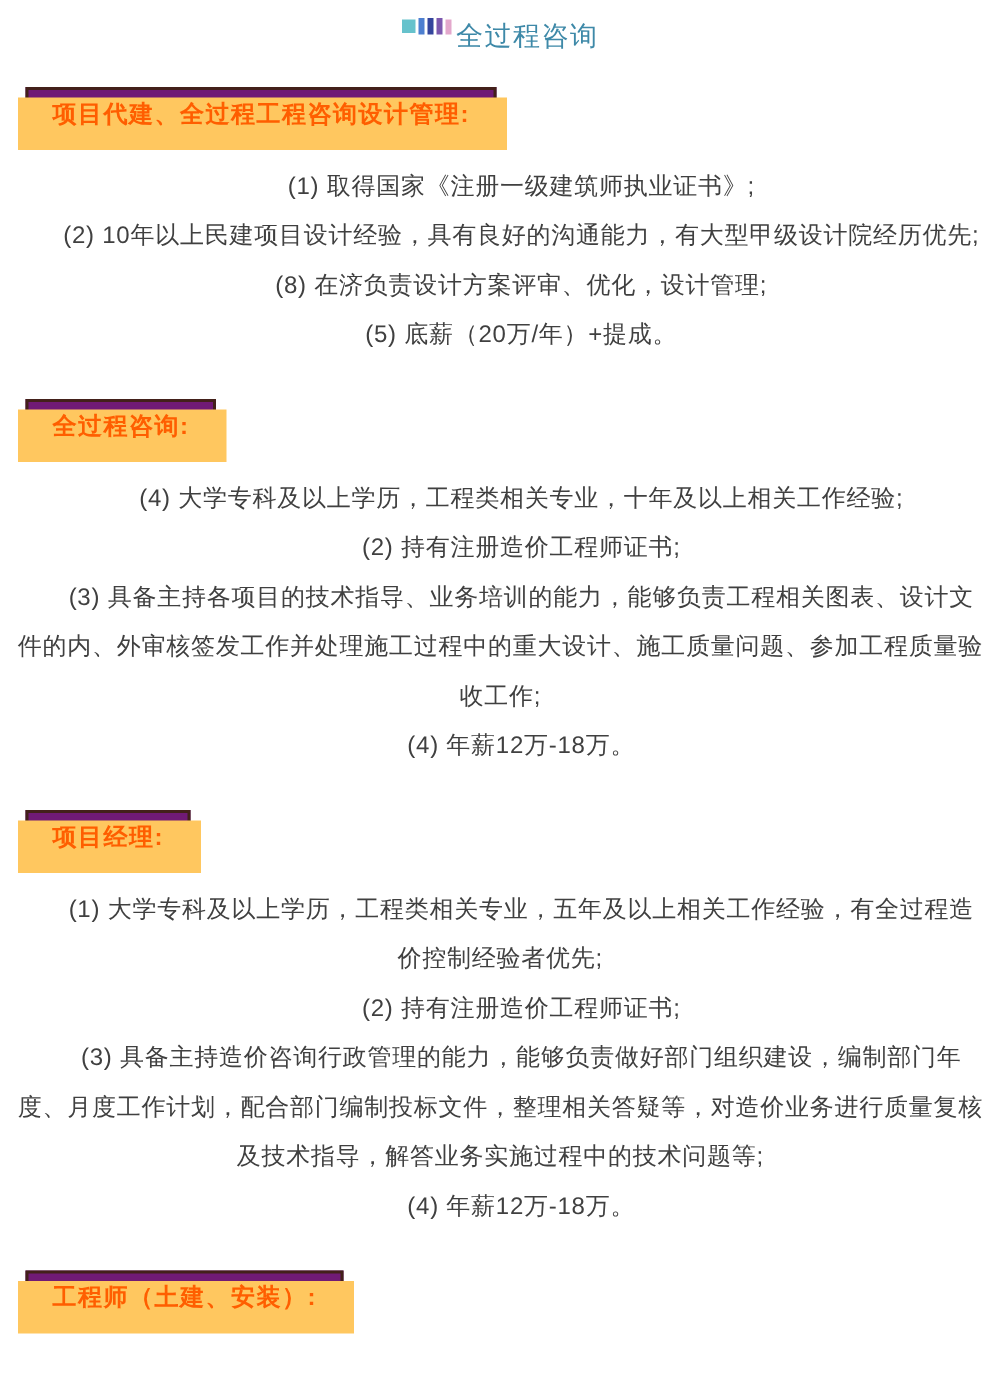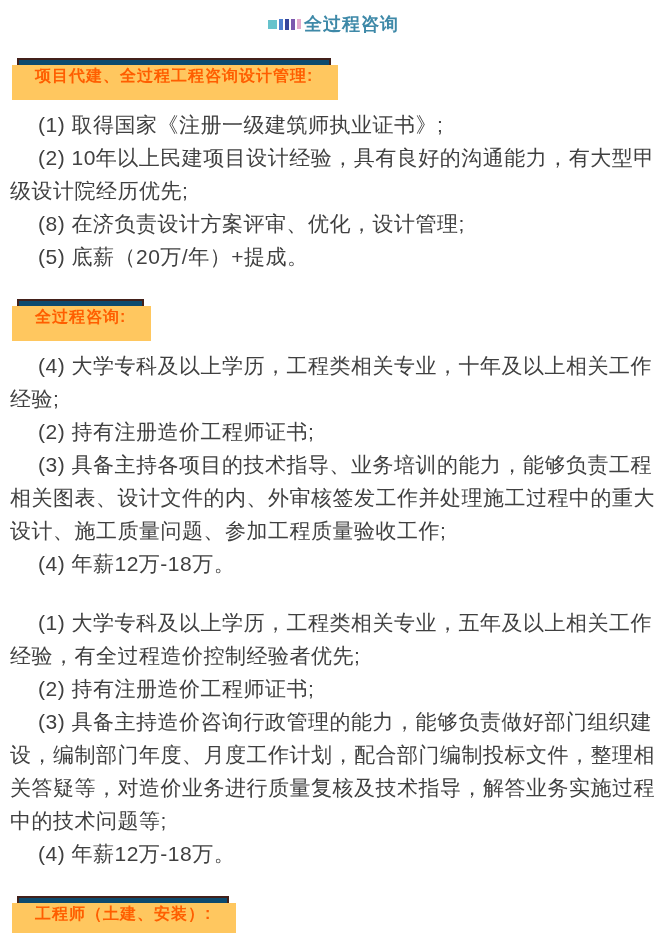--- a/index.html
+++ b/index.html
@@ -18,25 +18,25 @@
   }
   .page{
     width:667px;
     min-height:933px;
     margin:0 auto;
     padding:12px 10px 10px 10px;
     background:var(--page-bg);
   }
   .section-heading{
     display:flex;
-    align-items:center;
+    align-items:flex-start;
     justify-content:center;
     margin:0 0 22px 0;
     font-size:18px;
-    font-weight:bold;
+    font-weight:normal;
     color:var(--header-text);
     letter-spacing:1px;
   }
   .section-heading.second{
     margin-top:42px;
   }
   .blocks-icon{
     display:inline-flex;
     align-items:center;
     margin-right:3px;
@@ -52,46 +52,47 @@
   .blk.b4{width:4px;height:10px;margin-right:0;}
   .job{
     margin-top:26px;
   }
   .job:first-of-type{margin-top:0;}
   .job-title{
     position:relative;
     display:inline-block;
     margin:0 0 12px 7px;
     padding:6px 16px 7px 16px;
-    background:#0c4a6e;
+    background:#701a75;
     border:2px solid var(--box-border);
     color:var(--box-text);
     font-size:16px;
     font-weight:bold;
     letter-spacing:1px;
     z-index:0;
   }
   .job-title::after{
     content:"";
     position:absolute;
     left:-7px;
     right:-9px;
     top:5px;
     bottom:-6px;
     background:var(--box-shadow);
     z-index:-1;
   }
   .job-items{margin:0;padding:0;}
   .job-items p{
     margin:0;
-    font-size:21px;
+    font-size:16px;
     line-height:33px;
     text-indent:28px;
     letter-spacing:0.5px;
     color:var(--body-text);
+    text-align:center;
   }
 </style>
 </head>
 <body>
 
 <div class="page">
 
   <h2 class="section-heading">
     <span class="blocks-icon">
       <span class="blk b0" style="background-color: rgb(102, 194, 204);"></span>
@@ -118,20 +119,21 @@
     <div class="job-title">全过程咨询:</div>
     <div class="job-items">
       <p>(4) 大学专科及以上学历，工程类相关专业，十年及以上相关工作经验;</p>
       <p>(2) 持有注册造价工程师证书;</p>
       <p>(3) 具备主持各项目的技术指导、业务培训的能力，能够负责工程相关图表、设计文件的内、外审核签发工作并处理施工过程中的重大设计、施工质量问题、参加工程质量验收工作;</p>
       <p>(4) 年薪12万-18万。</p>
     </div>
   </div>
 
   <div class="job">
+    <div class="job-title">项目经理:</div>
     <div class="job-items">
       <p>(1) 大学专科及以上学历，工程类相关专业，五年及以上相关工作经验，有全过程造价控制经验者优先;</p>
       <p>(2) 持有注册造价工程师证书;</p>
       <p>(3) 具备主持造价咨询行政管理的能力，能够负责做好部门组织建设，编制部门年度、月度工作计划，配合部门编制投标文件，整理相关答疑等，对造价业务进行质量复核及技术指导，解答业务实施过程中的技术问题等;</p>
       <p>(4) 年薪12万-18万。</p>
     </div>
   </div>
 
   <div class="job">
     <div class="job-title">工程师（土建、安装）:</div>

